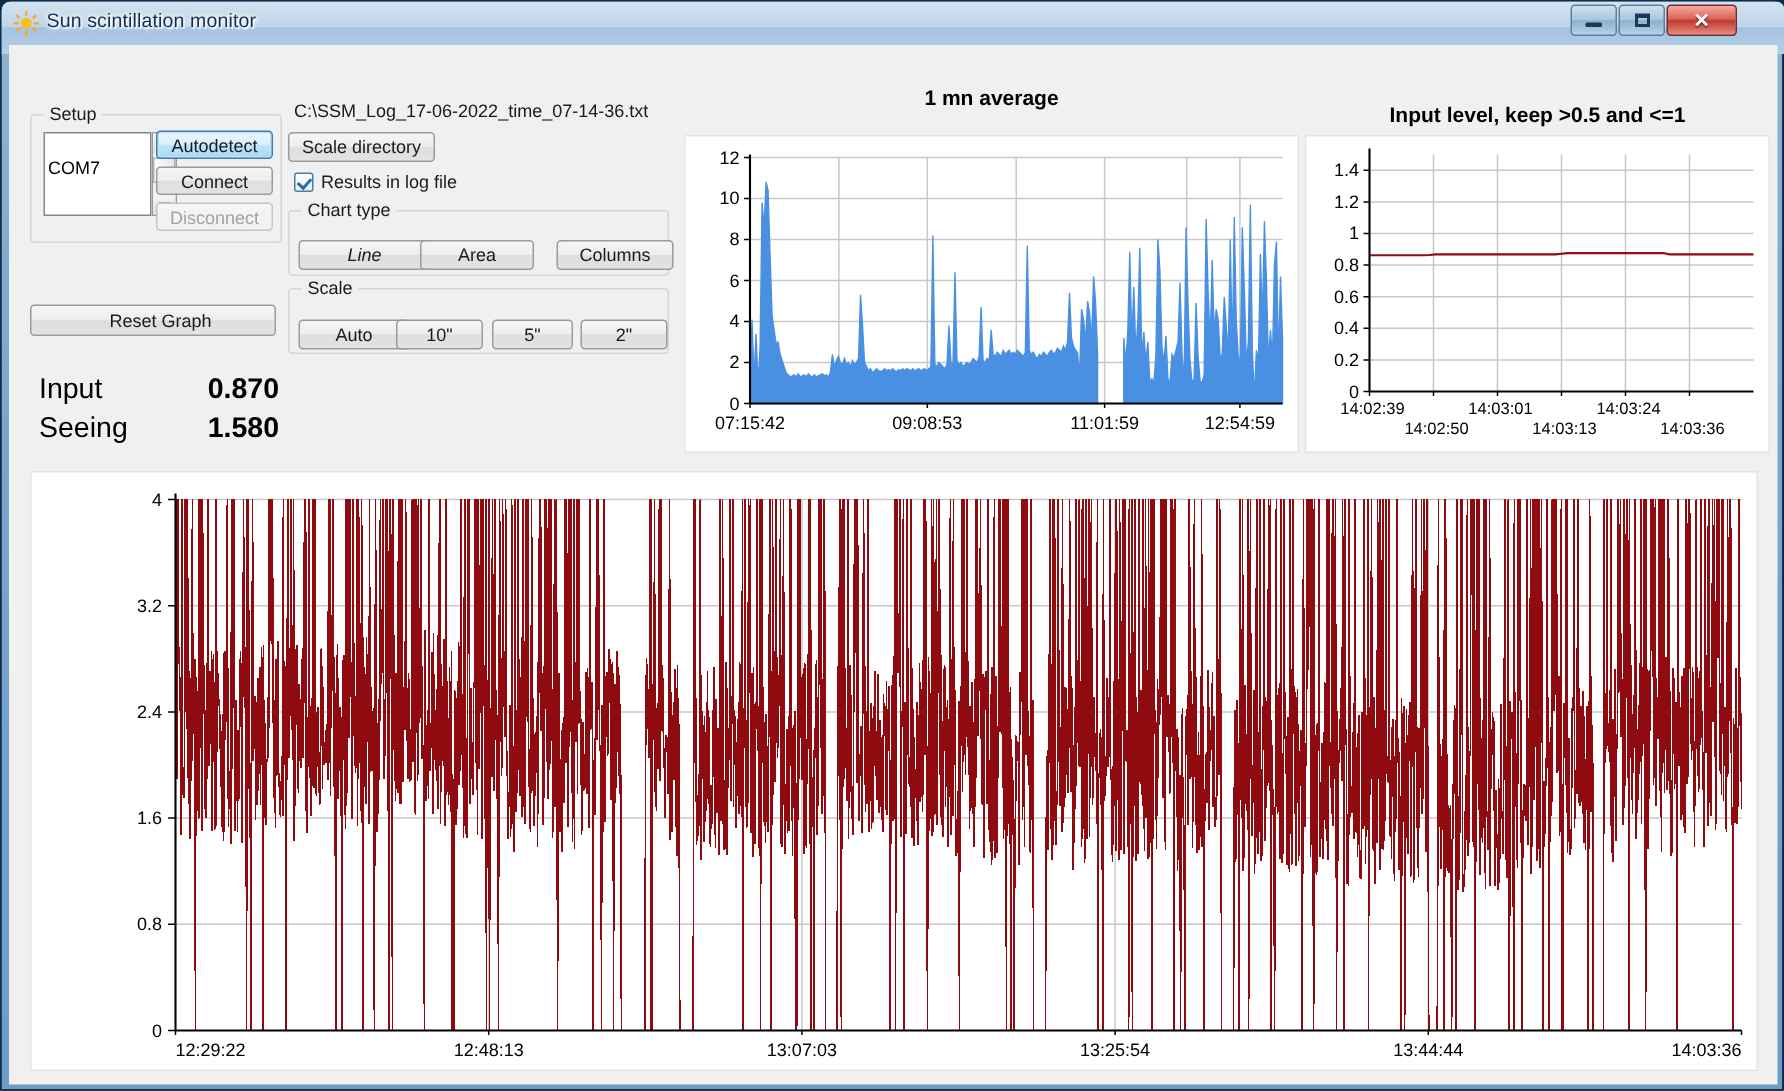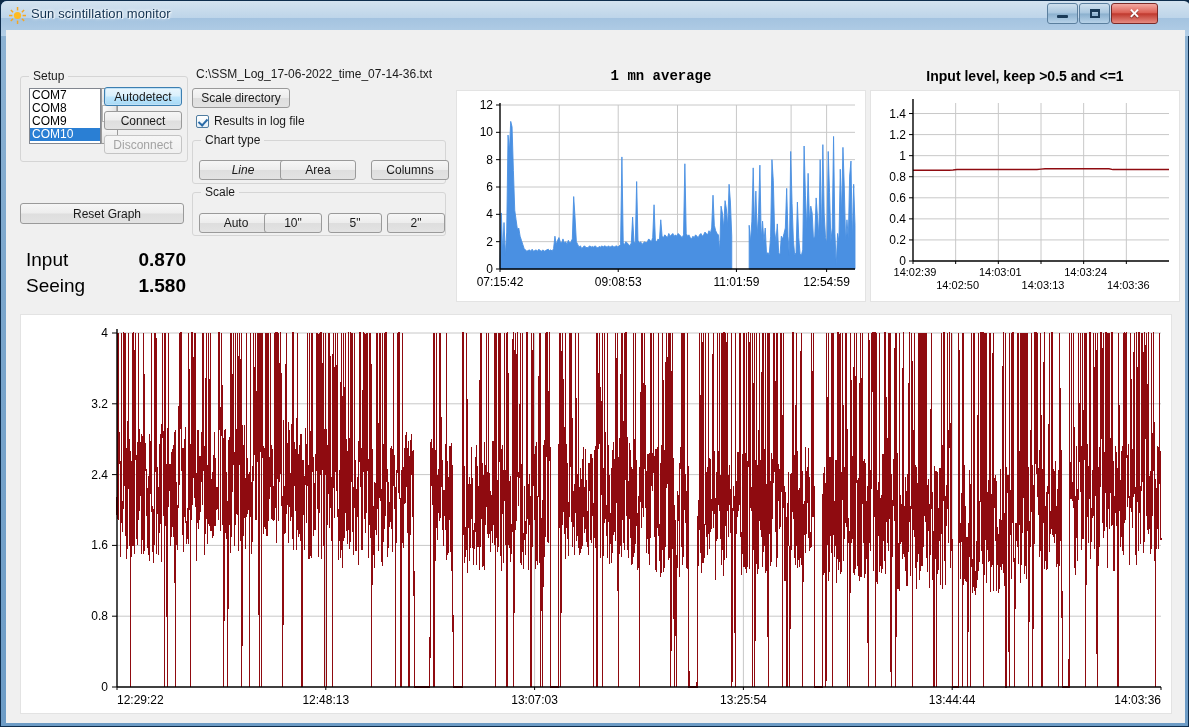--- a/index.html
+++ b/index.html
@@ -123,21 +123,21 @@
     left: 23px; top: 58px;
     width: 72px; height: 56px;
     box-sizing: border-box;
     border: 1px solid #828790;
     background: #ffffff;
     overflow: hidden;
   }
   .com-item {
     font-size: 12px;
     color: #000;
-    padding: 0 2px;
+    padding: 17px 2px;
     height: 13px;
     line-height: 13px;
     white-space: nowrap;
   }
   .com-item.sel { background: #2a7fd4; color: #ffffff; }
   #comscroll {
     position: absolute;
     left: 95px; top: 58px;
     width: 17px; height: 56px;
     box-sizing: border-box;
@@ -298,21 +298,21 @@
     <div class="btn" style="left:355px; top:130px; width:78px; height:20px;margin-left:10px;">Columns</div>
 
     <div class="groupbox" style="left:186px; top:162px; width:254px; height:44px;">
       <span class="gb-label">Scale</span>
     </div>
     <div class="btn" style="left:193px; top:183px; width:74px; height:20px;">Auto</div>
     <div class="btn" style="left:258px; top:183px; width:58px; height:20px;">10"</div>
     <div class="btn" style="left:322px; top:183px; width:54px; height:20px;">5"</div>
     <div class="btn" style="left:381px; top:183px; width:58px; height:20px;">2"</div>
 
-    <div class="charttitle" style="left:450px; top:38px; width:410px;font-family:Liberation Mono, monospace;">1 mn average</div>
+    <div class="charttitle" style="left:450px; top:27px; width:410px;">1 mn average</div>
     <div class="chartpanel" style="left:450px; top:60px; width:410px; height:212px;">
       <svg id="svg-chart1" width="408" height="210">
           <line x1="39" y1="178" x2="43" y2="178" stroke="#000" stroke-width="1"></line>
           <text x="36" y="182" text-anchor="end" font-family="&quot;Liberation Sans&quot;, sans-serif" font-size="12" fill="#000">0</text>
           <line x1="43" y1="150.66666666666666" x2="398" y2="150.66666666666666" stroke="#c8c8c8" stroke-width="1"></line>
           <line x1="39" y1="150.66666666666666" x2="43" y2="150.66666666666666" stroke="#000" stroke-width="1"></line>
           <text x="36" y="154.66666666666666" text-anchor="end" font-family="&quot;Liberation Sans&quot;, sans-serif" font-size="12" fill="#000">2</text>
           <line x1="43" y1="123.33333333333334" x2="398" y2="123.33333333333334" stroke="#c8c8c8" stroke-width="1"></line>
           <line x1="39" y1="123.33333333333334" x2="43" y2="123.33333333333334" stroke="#000" stroke-width="1"></line>
           <text x="36" y="127.33333333333334" text-anchor="end" font-family="&quot;Liberation Sans&quot;, sans-serif" font-size="12" fill="#000">4</text>

